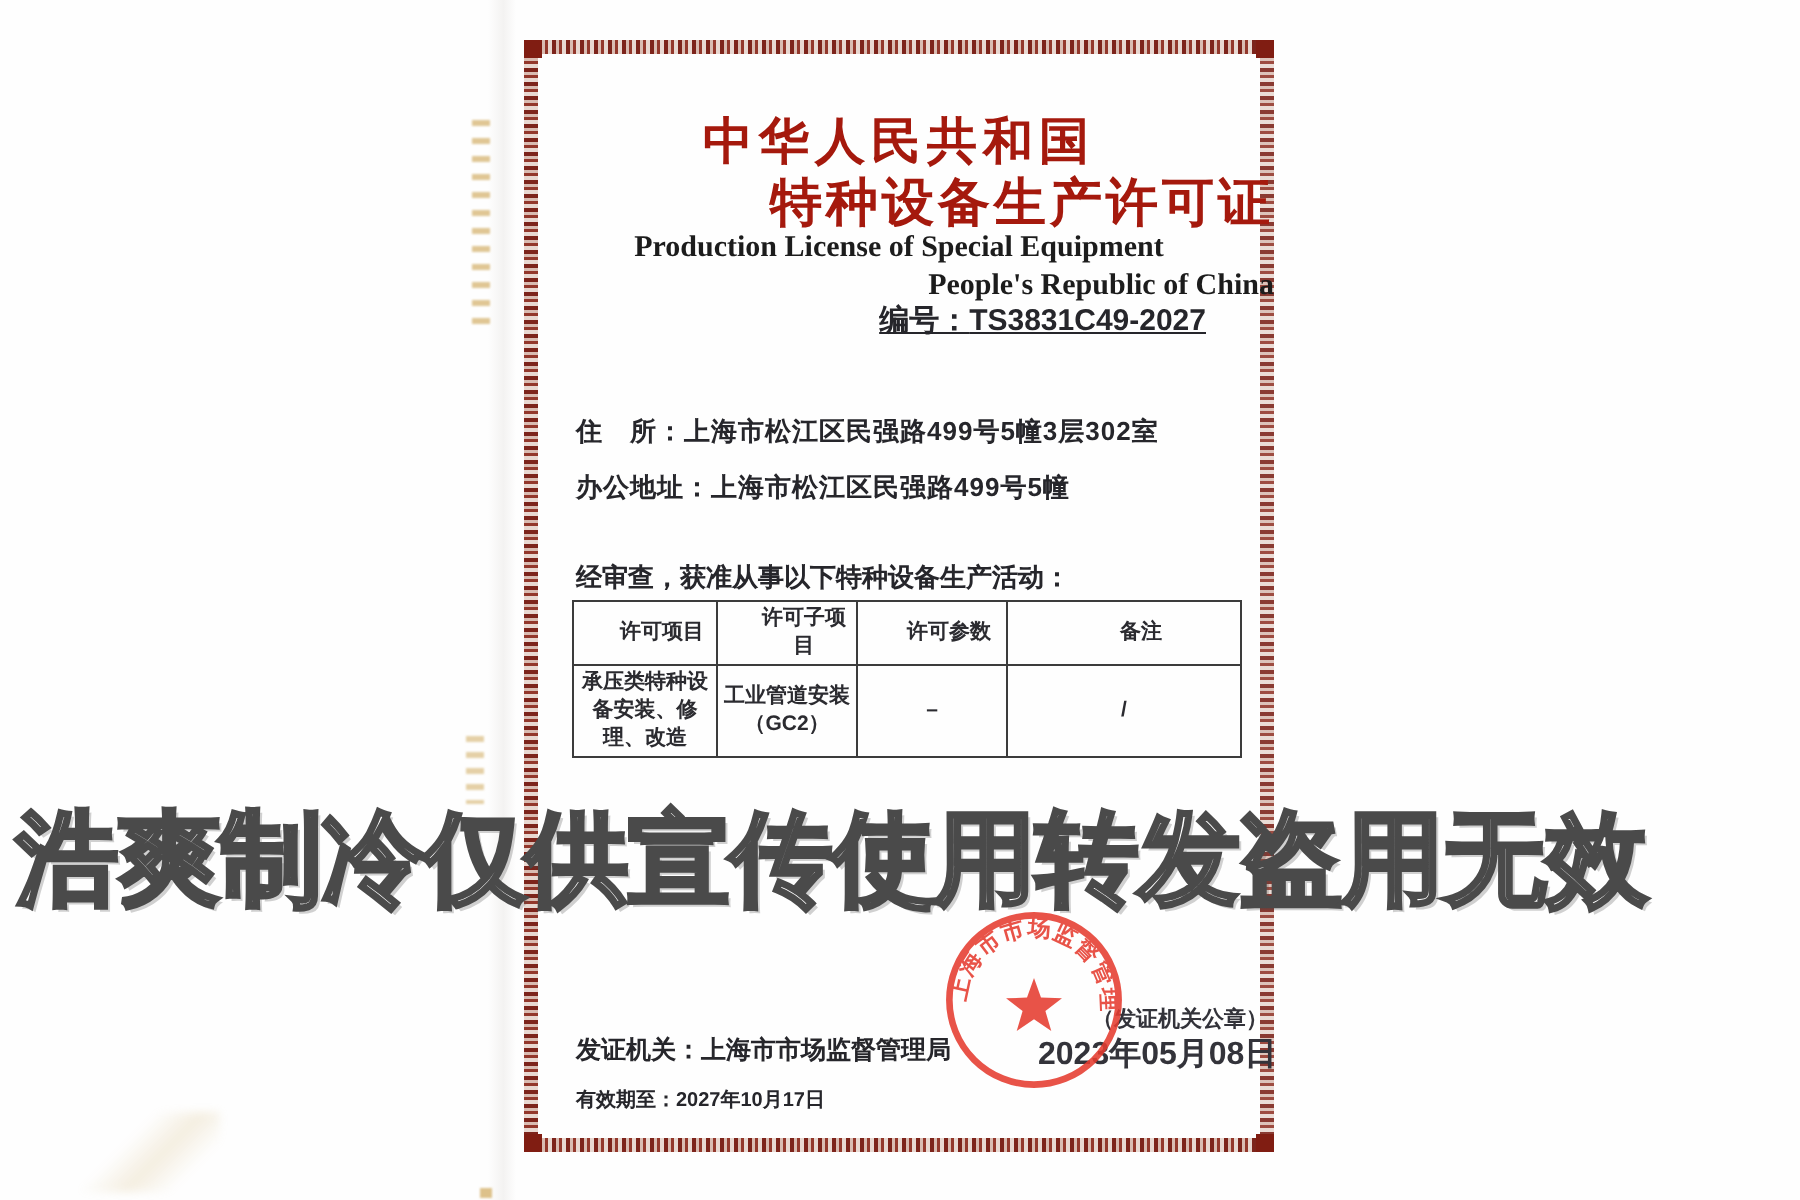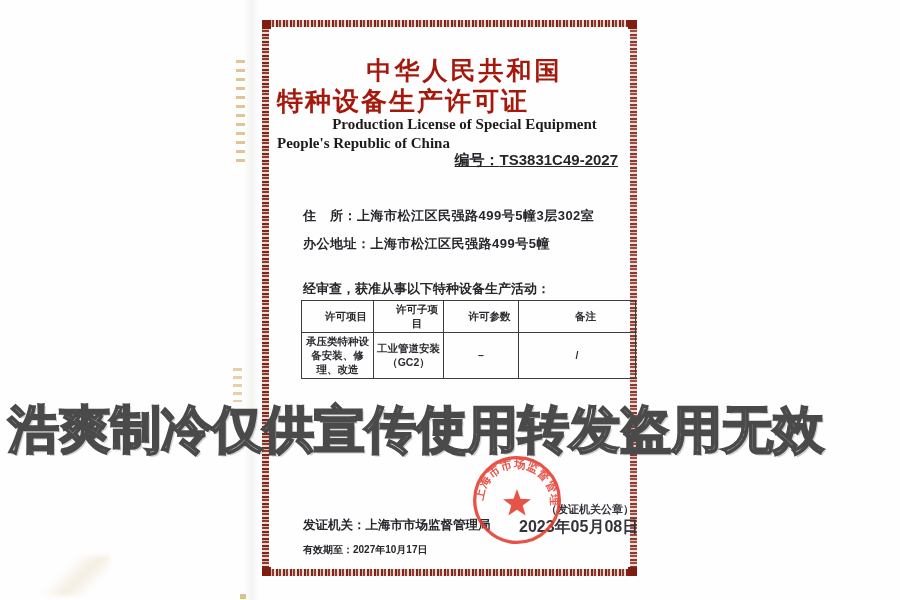--- a/index.html
+++ b/index.html
@@ -24,31 +24,31 @@
     background: repeating-linear-gradient(90deg, #7d241b 0 2px, #d9bcb2 2px 3.5px, #93382c 3.5px 5px, #e8d8d1 5px 7px); }
   .frame .edge-v { position: absolute; top: 0; width: 7px; height: 556px;
     background: repeating-linear-gradient(180deg, #7d241b 0 2px, #d9bcb2 2px 3.5px, #93382c 3.5px 5px, #e8d8d1 5px 7px); }
   .frame .top { top: 0; } .frame .bottom { bottom: 0; }
   .frame .left { left: 0; } .frame .right { right: 0; opacity: .9; }
   .frame .corner { position: absolute; width: 9px; height: 9px; background: #801d12; }
   .frame .c-tl { left: 0; top: 0; } .frame .c-tr { right: 0; top: 0; }
   .frame .c-bl { left: 0; bottom: 0; } .frame .c-br { right: 0; bottom: 0; }
 
   .content { position: absolute; left: 262px; top: 20px; width: 375px; height: 556px; z-index: 3;
-    color: #26262b; margin-left: 15px; }
+    color: #26262b; }
 
   .title-cn1 { position: absolute; left: 0; top: 34px; width: 100%; text-align: center;
     font-size: 25px; font-weight: 800; color: #a5190d; letter-spacing: 3px;
     font-family: "DejaVu Sans", sans-serif; }
-  .title-cn2 { position: absolute; left: 0; top: 64px; width: 100%; text-align: left;
+  .title-cn2 { position: absolute; left: 0; top: 64px; width: 100%; text-align: right;
     font-size: 26px; font-weight: 800; color: #a5190d; letter-spacing: 2px;
     font-family: "DejaVu Sans", sans-serif; }
   .title-en1 { position: absolute; left: 0; top: 96px; width: 100%; text-align: center;
     font-size: 15px; font-weight: 700; color: #1c1c1c; font-family: "Liberation Serif", serif; }
-  .title-en2 { position: absolute; left: 0; top: 115px; width: 100%; text-align: left;
+  .title-en2 { position: absolute; left: 0; top: 115px; width: 100%; text-align: right;
     font-size: 15px; font-weight: 700; color: #1c1c1c; font-family: "Liberation Serif", serif; }
 
   .license-no { position: absolute; right: 34px; top: 131px; font-size: 15px; font-weight: 700; text-decoration: underline; }
 
   .field { position: absolute; left: 26px; font-size: 13px; font-weight: 700; letter-spacing: .5px; white-space: nowrap; }
   .f0 { top: 158px; } .f1 { top: 187px; } .f2 { top: 215px; }
 
   .approval { position: absolute; left: 26px; top: 260px; font-size: 13px; font-weight: 700; }
 
   table.permit { position: absolute; left: 24px; top: 280px; width: 334px;

